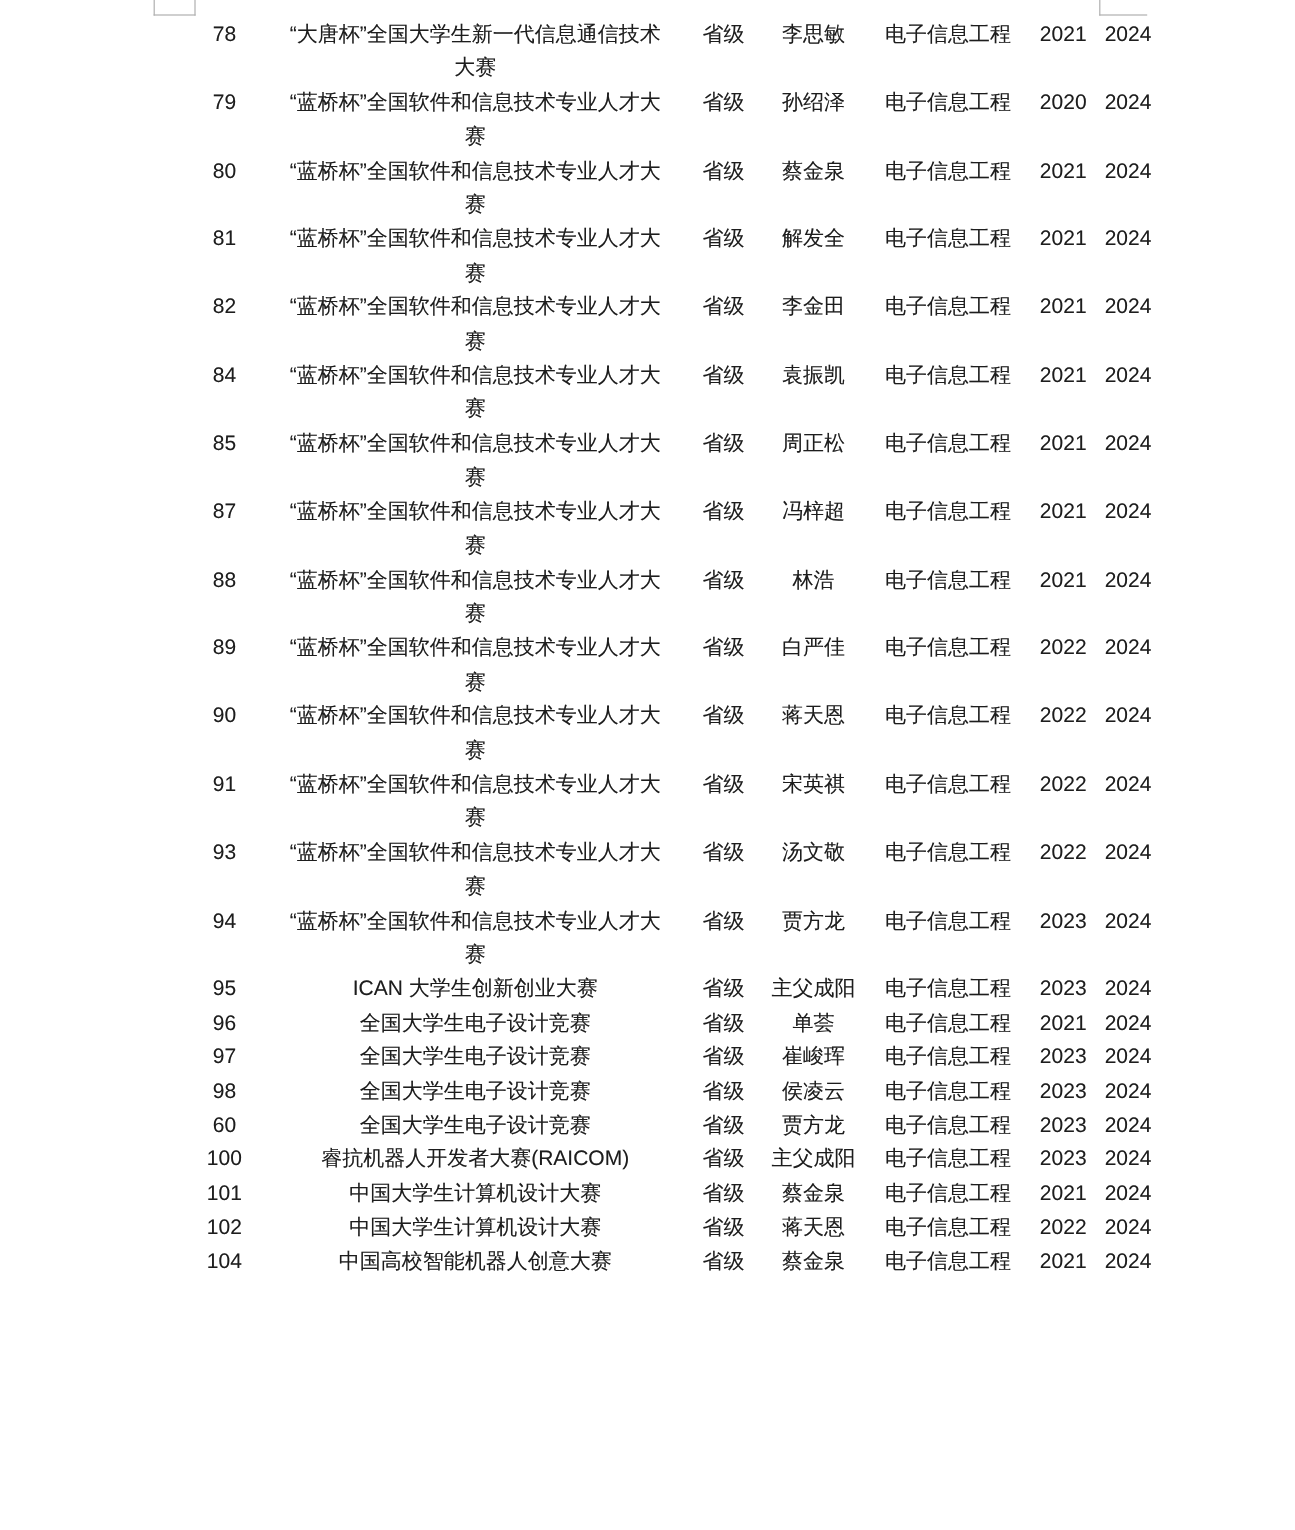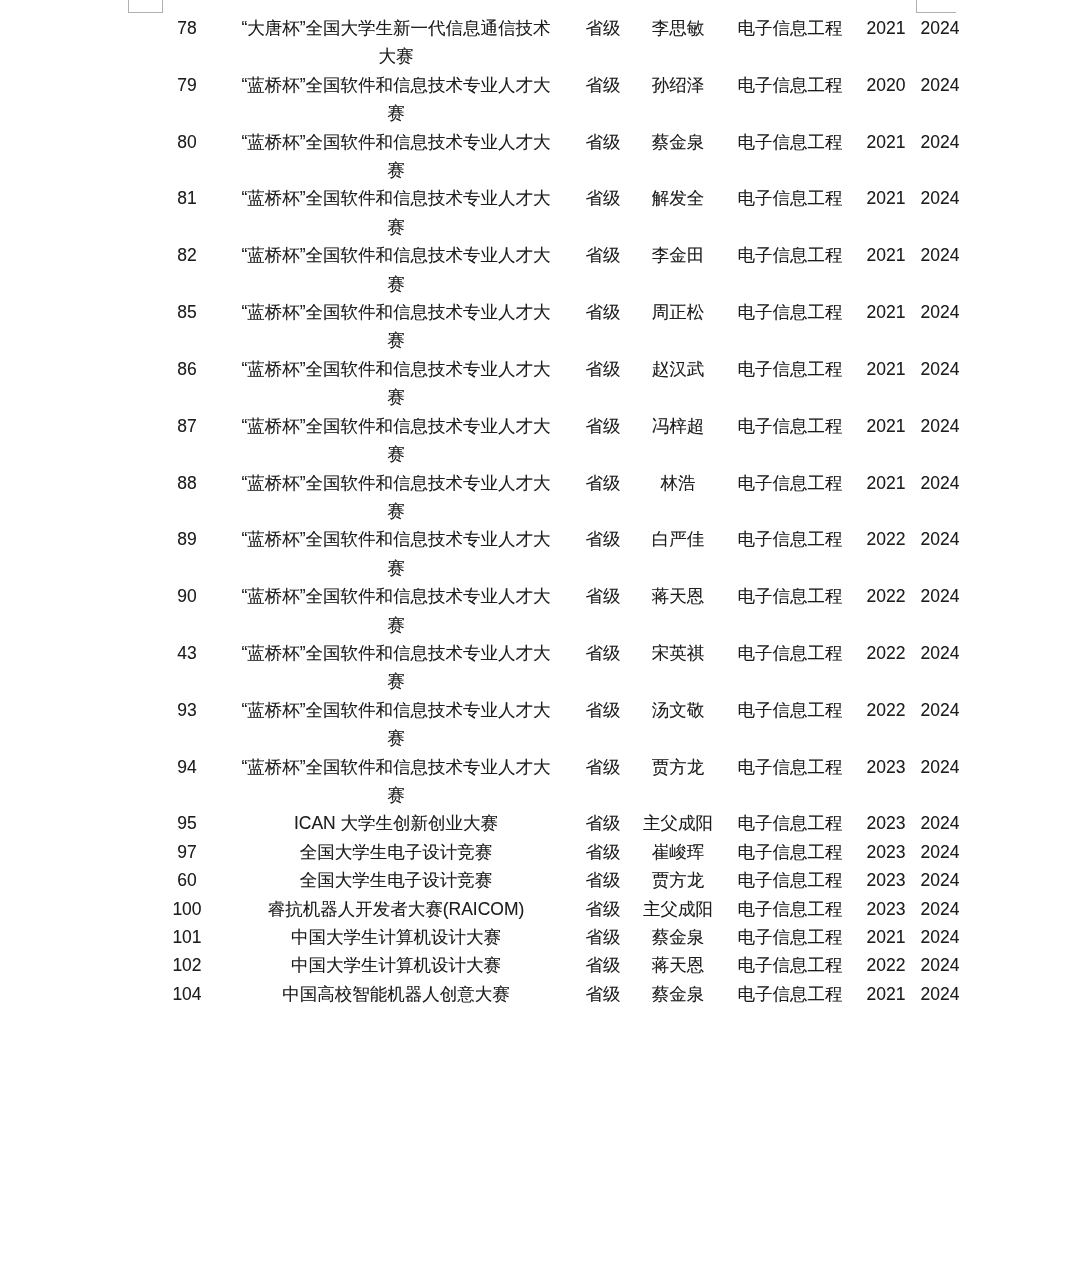--- a/index.html
+++ b/index.html
@@ -119,40 +119,40 @@
           <td class="cell cell-no">82</td>
           <td class="cell cell-competition">“蓝桥杯”全国软件和信息技术专业人才大
 赛</td>
           <td class="cell cell-level">省级</td>
           <td class="cell cell-name">李金田</td>
           <td class="cell cell-major">电子信息工程</td>
           <td class="cell cell-year1">2021</td>
           <td class="cell cell-year2">2024</td>
         </tr>
         <tr>
+          <td class="cell cell-no">84</td>
+          <td class="cell cell-competition">“蓝桥杯”全国软件和信息技术专业人才大
+赛</td>
+          <td class="cell cell-level">省级</td>
+          <td class="cell cell-name">袁振凯</td>
+          <td class="cell cell-major">电子信息工程</td>
+          <td class="cell cell-year1">2021</td>
+          <td class="cell cell-year2">2024</td>
+        </tr>
+        <tr>
           <td class="cell cell-no">85</td>
           <td class="cell cell-competition">“蓝桥杯”全国软件和信息技术专业人才大
 赛</td>
           <td class="cell cell-level">省级</td>
           <td class="cell cell-name">周正松</td>
           <td class="cell cell-major">电子信息工程</td>
           <td class="cell cell-year1">2021</td>
           <td class="cell cell-year2">2024</td>
         </tr>
         <tr>
-          <td class="cell cell-no">86</td>
-          <td class="cell cell-competition">“蓝桥杯”全国软件和信息技术专业人才大
-赛</td>
-          <td class="cell cell-level">省级</td>
-          <td class="cell cell-name">赵汉武</td>
-          <td class="cell cell-major">电子信息工程</td>
-          <td class="cell cell-year1">2021</td>
-          <td class="cell cell-year2">2024</td>
-        </tr>
-        <tr>
           <td class="cell cell-no">87</td>
           <td class="cell cell-competition">“蓝桥杯”全国软件和信息技术专业人才大
 赛</td>
           <td class="cell cell-level">省级</td>
           <td class="cell cell-name">冯梓超</td>
           <td class="cell cell-major">电子信息工程</td>
           <td class="cell cell-year1">2021</td>
           <td class="cell cell-year2">2024</td>
         </tr>
         <tr>
@@ -179,21 +179,21 @@
           <td class="cell cell-no">90</td>
           <td class="cell cell-competition">“蓝桥杯”全国软件和信息技术专业人才大
 赛</td>
           <td class="cell cell-level">省级</td>
           <td class="cell cell-name">蒋天恩</td>
           <td class="cell cell-major">电子信息工程</td>
           <td class="cell cell-year1">2022</td>
           <td class="cell cell-year2">2024</td>
         </tr>
         <tr>
-          <td class="cell cell-no">43</td>
+          <td class="cell cell-no">91</td>
           <td class="cell cell-competition">“蓝桥杯”全国软件和信息技术专业人才大
 赛</td>
           <td class="cell cell-level">省级</td>
           <td class="cell cell-name">宋英祺</td>
           <td class="cell cell-major">电子信息工程</td>
           <td class="cell cell-year1">2022</td>
           <td class="cell cell-year2">2024</td>
         </tr>
         <tr>
           <td class="cell cell-no">93</td>
@@ -218,29 +218,47 @@
         <tr>
           <td class="cell cell-no">95</td>
           <td class="cell cell-competition">ICAN 大学生创新创业大赛</td>
           <td class="cell cell-level">省级</td>
           <td class="cell cell-name">主父成阳</td>
           <td class="cell cell-major">电子信息工程</td>
           <td class="cell cell-year1">2023</td>
           <td class="cell cell-year2">2024</td>
         </tr>
         <tr>
+          <td class="cell cell-no">96</td>
+          <td class="cell cell-competition">全国大学生电子设计竞赛</td>
+          <td class="cell cell-level">省级</td>
+          <td class="cell cell-name">单荟</td>
+          <td class="cell cell-major">电子信息工程</td>
+          <td class="cell cell-year1">2021</td>
+          <td class="cell cell-year2">2024</td>
+        </tr>
+        <tr>
           <td class="cell cell-no">97</td>
           <td class="cell cell-competition">全国大学生电子设计竞赛</td>
           <td class="cell cell-level">省级</td>
           <td class="cell cell-name">崔峻珲</td>
           <td class="cell cell-major">电子信息工程</td>
           <td class="cell cell-year1">2023</td>
           <td class="cell cell-year2">2024</td>
         </tr>
         <tr>
+          <td class="cell cell-no">98</td>
+          <td class="cell cell-competition">全国大学生电子设计竞赛</td>
+          <td class="cell cell-level">省级</td>
+          <td class="cell cell-name">侯凌云</td>
+          <td class="cell cell-major">电子信息工程</td>
+          <td class="cell cell-year1">2023</td>
+          <td class="cell cell-year2">2024</td>
+        </tr>
+        <tr>
           <td class="cell cell-no">60</td>
           <td class="cell cell-competition">全国大学生电子设计竞赛</td>
           <td class="cell cell-level">省级</td>
           <td class="cell cell-name">贾方龙</td>
           <td class="cell cell-major">电子信息工程</td>
           <td class="cell cell-year1">2023</td>
           <td class="cell cell-year2">2024</td>
         </tr>
         <tr>
           <td class="cell cell-no">100</td>

